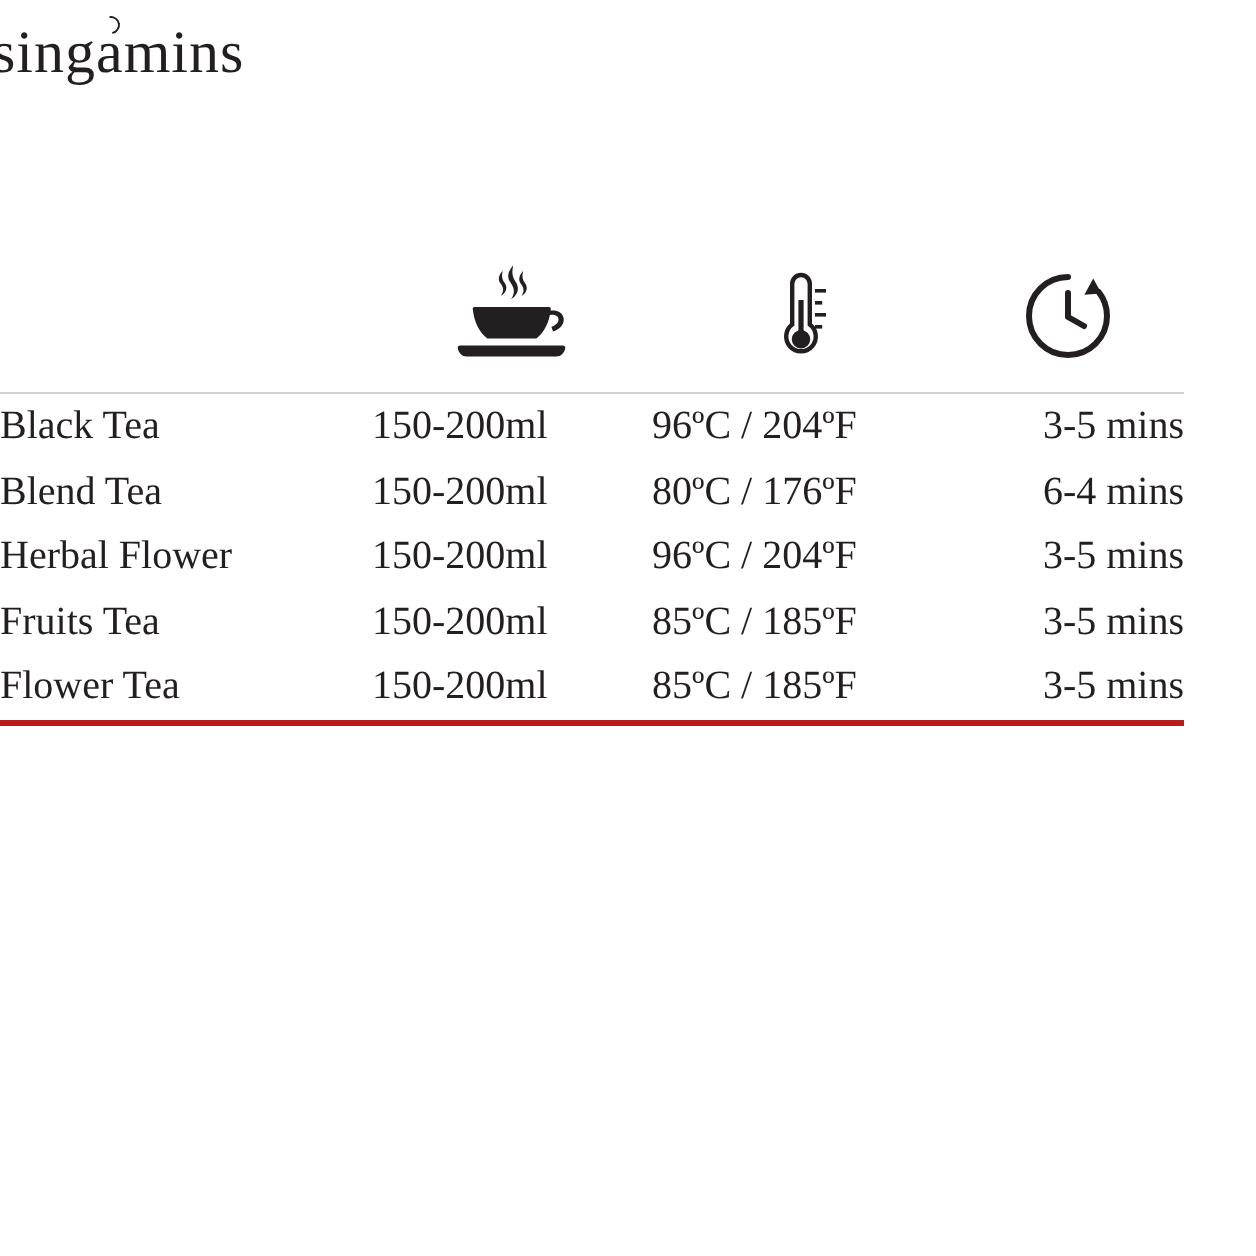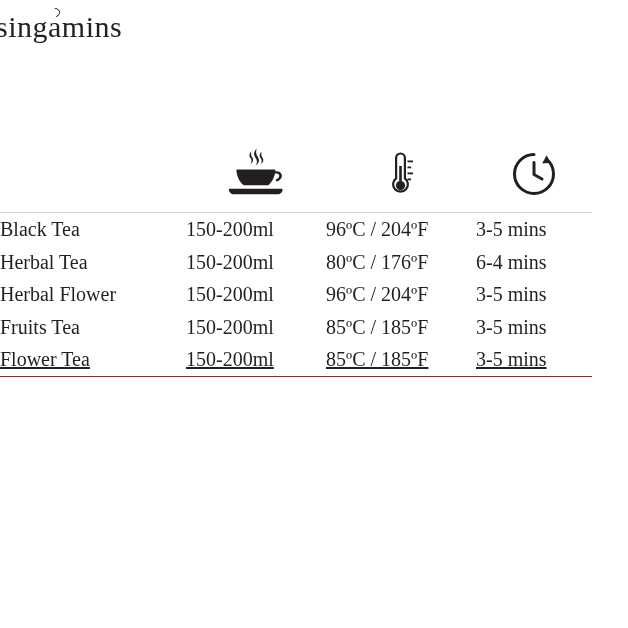--- a/index.html
+++ b/index.html
@@ -40,21 +40,21 @@
     border-radius: 50%;
     border: 1.5px solid #231f20;
     border-left-color: transparent;
     border-bottom-color: transparent;
     transform: rotate(35deg);
   }
 
   
   .brew-table {
     position: absolute;
-    top: 140px;
+    top: 124px;
     left: 0;
     width: 592px;
     border-collapse: collapse;
   }
   .brew-table th,
   .brew-table td {
     padding: 0;
     vertical-align: middle;
   }
 
@@ -78,30 +78,29 @@
   }
 
   
   .brew-table tbody td {
     font-size: 20px;
     height: 32.5px;
     line-height: 32.5px;
     white-space: nowrap;
   }
   .brew-table tbody tr:last-child td {
-    border-bottom: 1px solid #b91c1c;
-    text-decoration: underline;
+    border-bottom: 3px solid #b91c1c;
   }
   td.name-cell {
     text-align: left;
     padding-left: 0;
   }
   td.amount-cell { text-align: left; }
   td.temp-cell   { }
-  td.time-cell   { text-align: left; }
+  td.time-cell   { text-align: right; }
 </style>
 </head>
 <body>
 
 <div class="brand">
   <span>sing</span><span class="accent">a</span><span>mins</span>
 </div>
 
 <table class="brew-table">
   <thead>
@@ -154,21 +153,21 @@
     </tr>
   </thead>
   <tbody>
     <tr>
       <td class="name-cell">Black Tea</td>
       <td class="amount-cell">150-200ml</td>
       <td class="temp-cell">96ºС / 204ºF</td>
       <td class="time-cell">3-5 mins</td>
     </tr>
     <tr>
-      <td class="name-cell">Herbal Tea</td>
+      <td class="name-cell">Blend Tea</td>
       <td class="amount-cell">150-200ml</td>
       <td class="temp-cell">80ºС / 176ºF</td>
       <td class="time-cell">6-4 mins</td>
     </tr>
     <tr>
       <td class="name-cell">Herbal Flower</td>
       <td class="amount-cell">150-200ml</td>
       <td class="temp-cell">96ºС / 204ºF</td>
       <td class="time-cell">3-5 mins</td>
     </tr>

